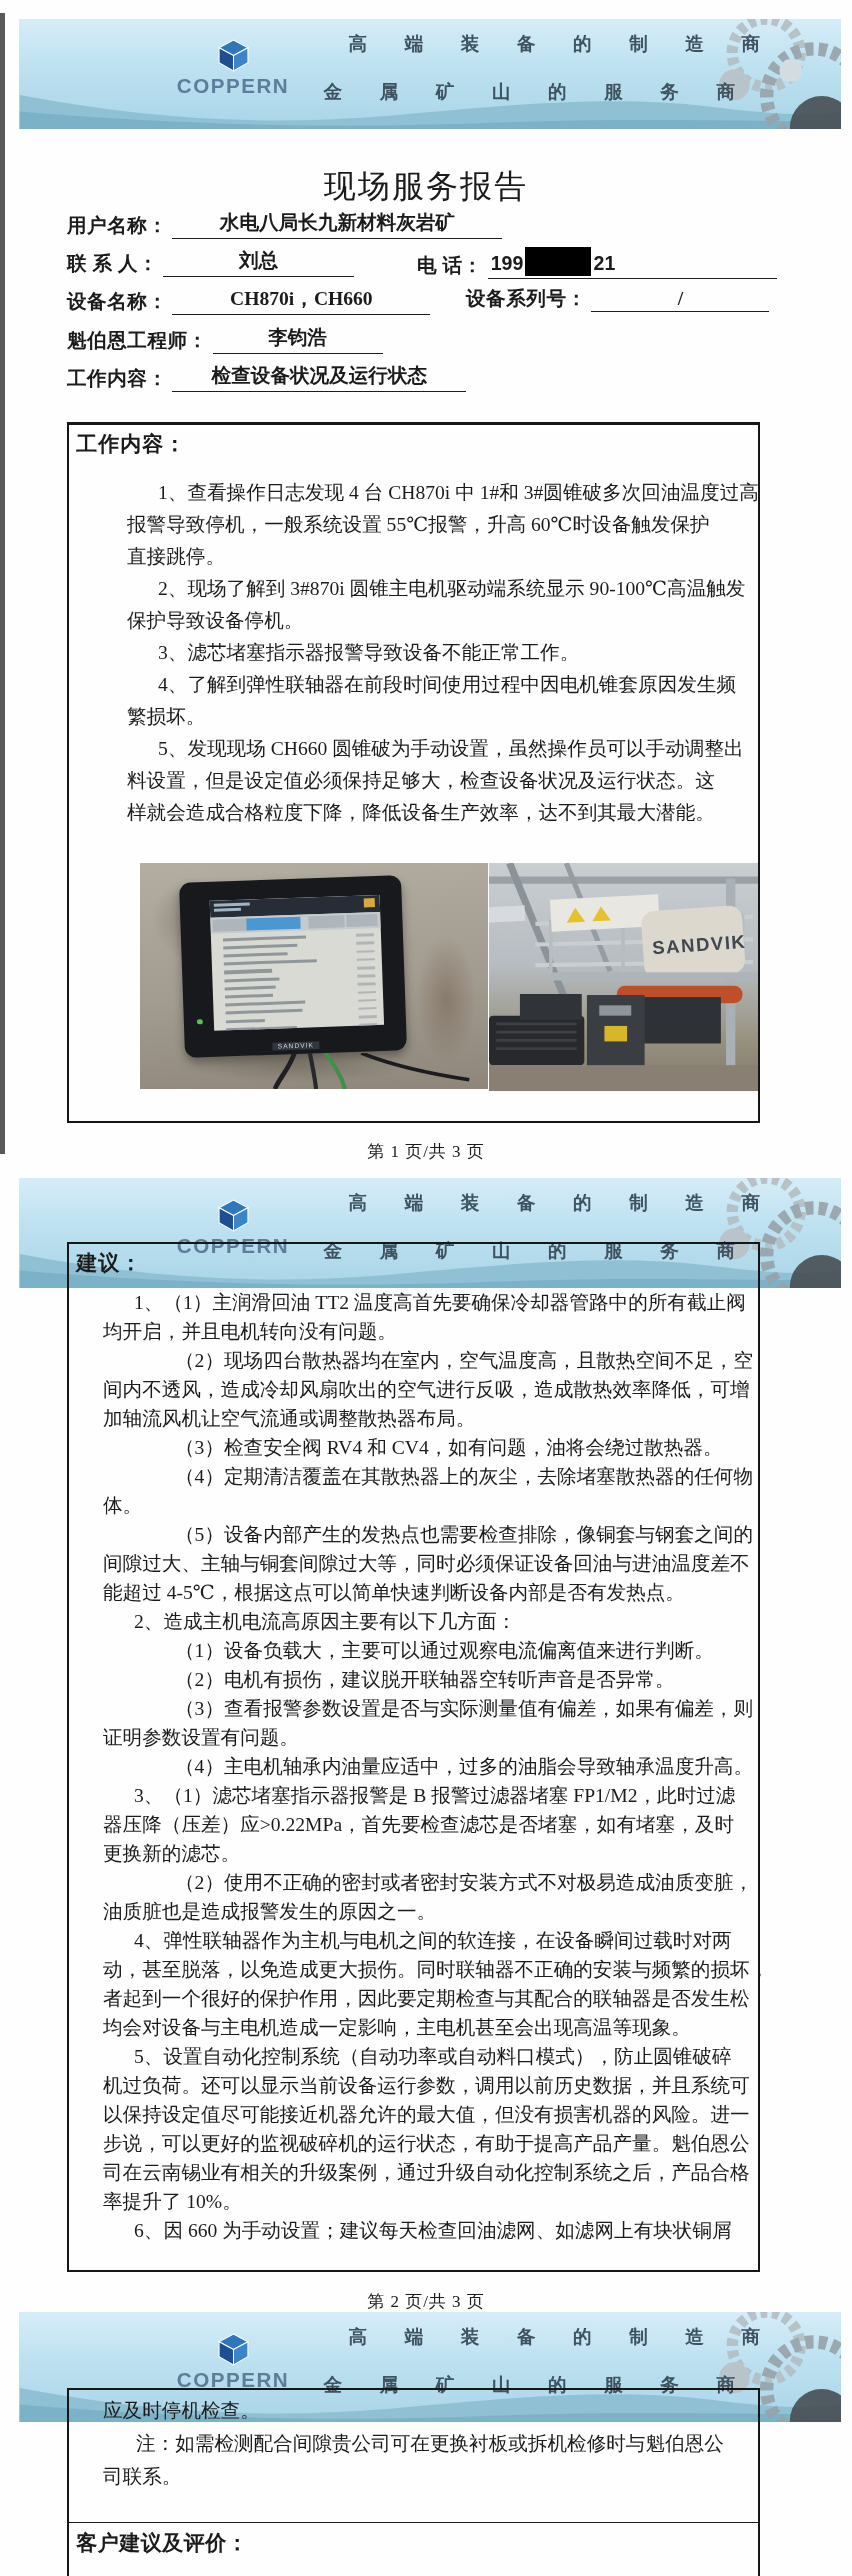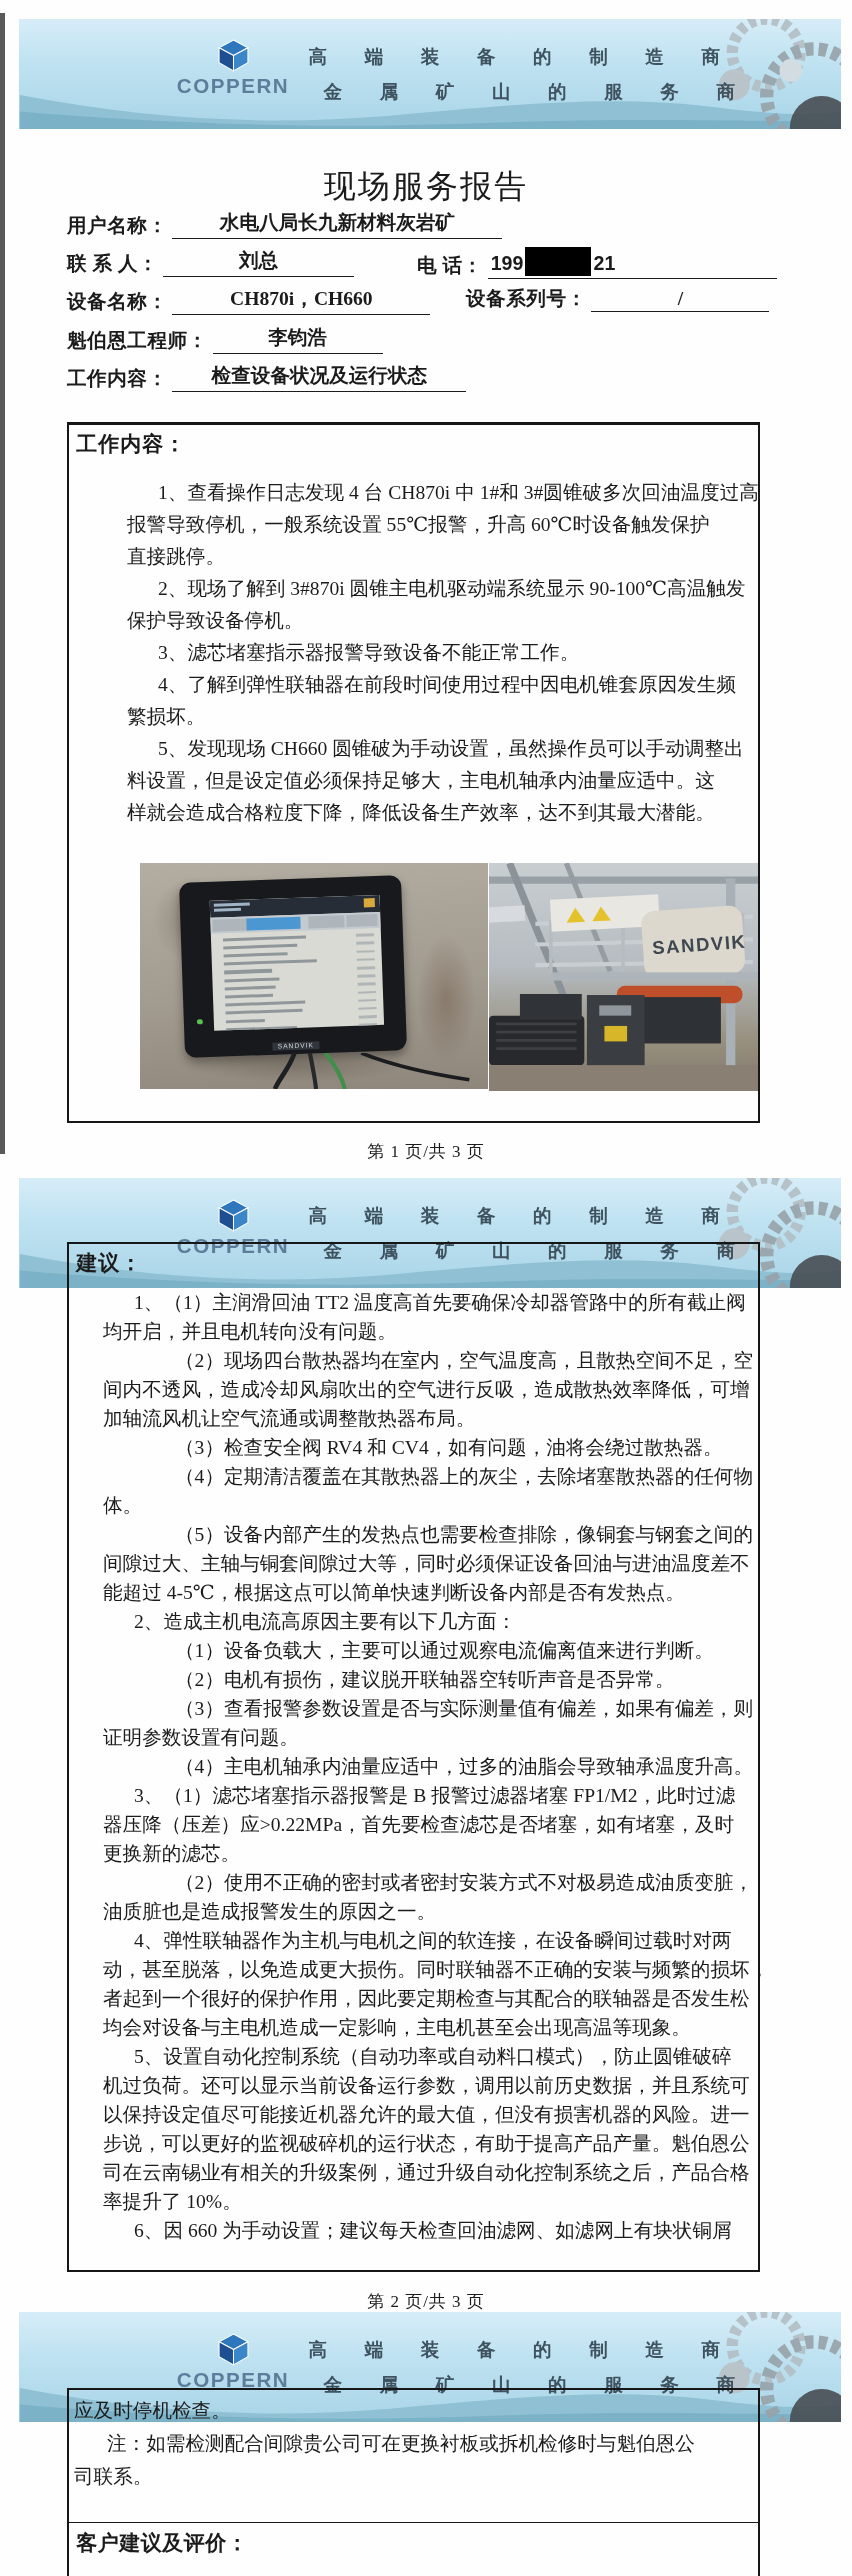--- a/index.html
+++ b/index.html
@@ -9,21 +9,21 @@
 
   
   .banner { position:absolute; left:18.5px; width:822px; height:110px;
     background:linear-gradient(180deg,#d6edf8 0%,#bfe2f1 40%,#a9d5e8 100%); overflow:hidden; }
   .banner svg.bg { position:absolute; inset:0; }
   .logo-block { position:absolute; left:150px; top:20.6px; width:129px; text-align:center; }
   .logo-cube { display:block; margin:0 auto; }
   .logo-text { font-family:"Liberation Sans","DejaVu Sans",sans-serif; font-size:20.6px; font-weight:bold;
     color:#5d7d9b; letter-spacing:1.5px; margin-top:2.1px; }
   .slogan { position:absolute; left:290px; font-size:18.5px; font-weight:700; color:#3e5260; letter-spacing:16.5px; white-space:nowrap; }
-  .slogan.s1 { top:25px; } .slogan.s2 { top:60px;margin-left:15px; }
+  .slogan.s1 { top:12px;margin-left:40px; } .slogan.s2 { top:60px;margin-left:15px; }
 
   
   .page-title { position:absolute; top:165px; left:0; width:100%; text-align:center;
     font-size:32px; font-weight:400; letter-spacing:2.1px; }
   .frow { position:absolute; left:67px; width:742px; height:30px; font-size:19.6px; font-weight:600; white-space:nowrap; }
   .flabel { display:inline-block; vertical-align:bottom; letter-spacing:0.5px; }
   .fval { display:inline-block; vertical-align:bottom; border-bottom:1.5px solid #1c1c1c;
     text-align:center; padding:0 3.1px 1.5px 3.1px; font-weight:600; }
   .fgroup2 { position:absolute; left:350px; top:0; }
   .fgroup3 { position:absolute; left:399px; top:0; }
@@ -69,21 +69,21 @@
   .mled { position:absolute; left:13.4px; bottom:33px; width:5.2px; height:5.2px; border-radius:50%; background:#57c24e; }
   .mbrand { position:absolute; left:50%; transform:translateX(-50%); bottom:4.1px; font-family:"Liberation Sans",sans-serif;
     font-size:6.7px; letter-spacing:1px; color:#cdd2d6; background:#31363c; padding:0.5px 5.2px; }
   .photo-crusher { left:420px; width:269px; height:228px; background:linear-gradient(#c9ced1 0%,#b6bcc1 45%,#97907e 78%,#81796d 100%); }
 
   
   .box3 { position:absolute; left:67px; top:2388px; width:693px; height:598px;
     border:2.1px solid #161616; border-bottom-width:3.6px; }
   .sec { position:relative; width:100%; }
   .secA { height:133px; border-bottom:1.5px solid #1a1a1a; }
-  .secA .lines { top:4.1px; padding-left:5px; line-height:33px; }
+  .secA .lines { top:4.1px; padding-left:5px; line-height:33px;margin-left:29px; }
   .secA .ind1 { text-indent:33px; }
   .secB { height:175px; border-bottom:4.1px solid #141414; }
   .sec-heading { position:absolute; left:7.2px; top:6.2px; font-size:21px; font-weight:600; letter-spacing:0.5px;text-align:right; }
 </style>
 </head>
 <body>
 
 <div class="doc">
   <div class="scan-edge"></div>
 
@@ -151,21 +151,21 @@
     <div class="lines">
         <div class="tl ind1">1、查看操作日志发现 4 台 CH870i 中 1#和 3#圆锥破多次回油温度过高</div>
         <div class="tl ind0">报警导致停机，一般系统设置 55℃报警，升高 60℃时设备触发保护</div>
         <div class="tl ind0">直接跳停。</div>
         <div class="tl ind1">2、现场了解到 3#870i 圆锥主电机驱动端系统显示 90-100℃高温触发</div>
         <div class="tl ind0">保护导致设备停机。</div>
         <div class="tl ind1">3、滤芯堵塞指示器报警导致设备不能正常工作。</div>
         <div class="tl ind1">4、了解到弹性联轴器在前段时间使用过程中因电机锥套原因发生频</div>
         <div class="tl ind0">繁损坏。</div>
         <div class="tl ind1">5、发现现场 CH660 圆锥破为手动设置，虽然操作员可以手动调整出</div>
-        <div class="tl ind0">料设置，但是设定值必须保持足够大，主电机轴承内油量应适中。这</div>
+        <div class="tl ind0">料设置，但是设定值必须保持足够大，检查设备状况及运行状态。这</div>
         <div class="tl ind0">样就会造成合格粒度下降，降低设备生产效率，达不到其最大潜能。</div>
       </div>
 
     <div class="photos">
       <div class="photo photo-monitor">
         <div class="monitor">
           <div class="mscreen">
             <div class="mtop">
                 <i></i>
                 <i></i>

